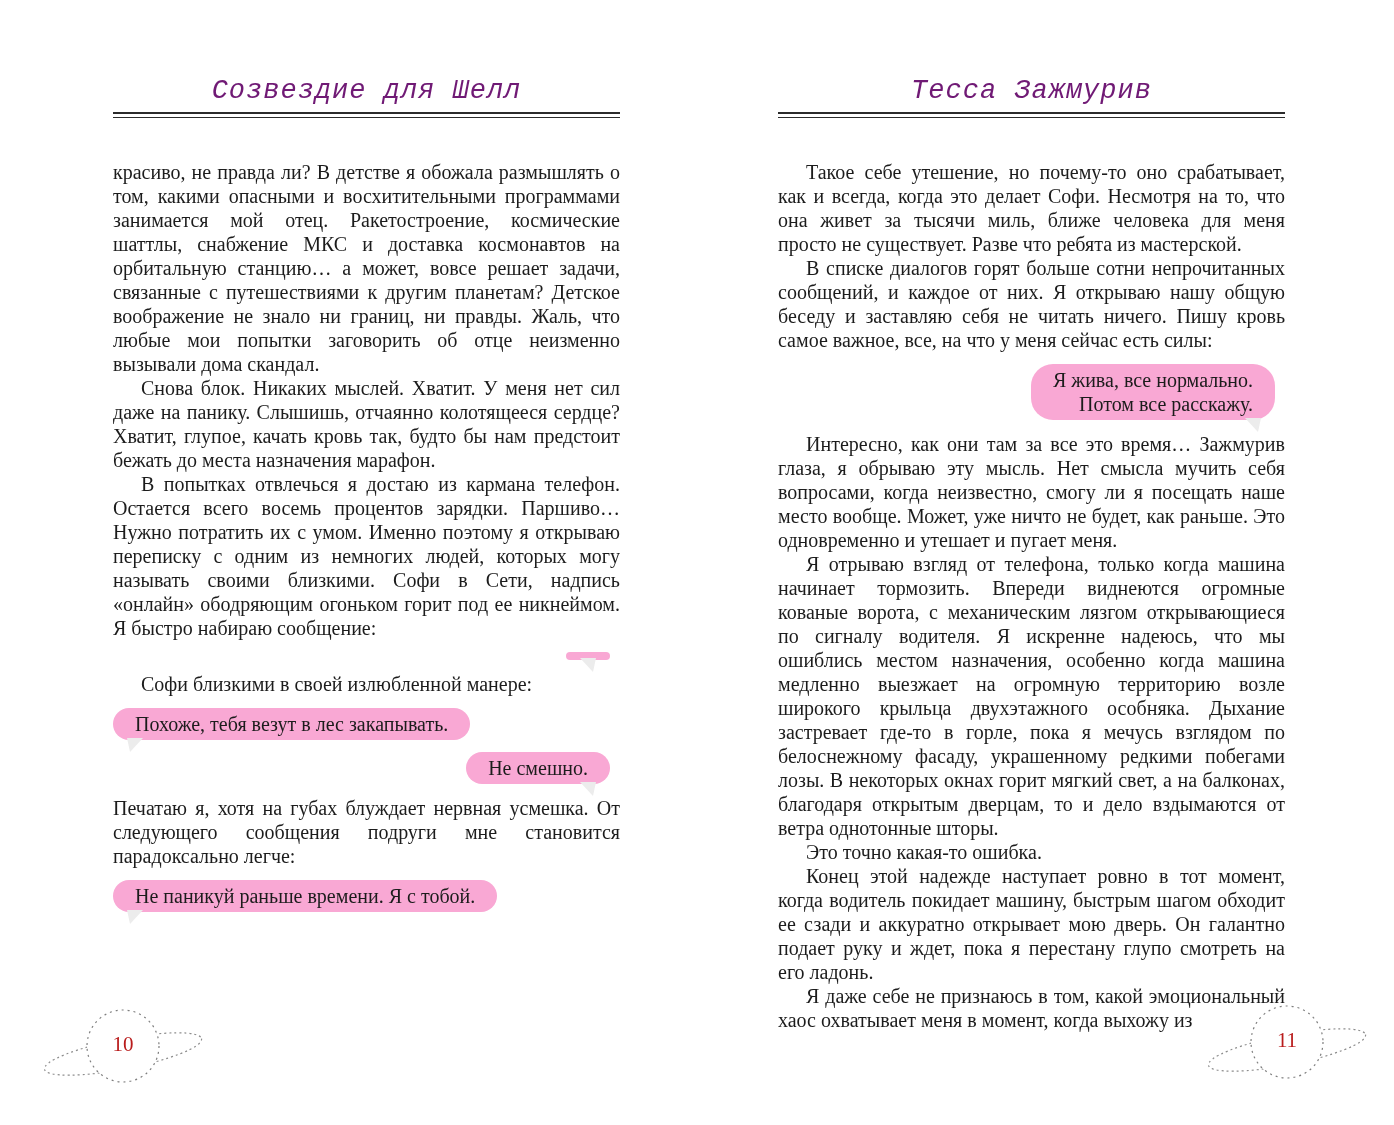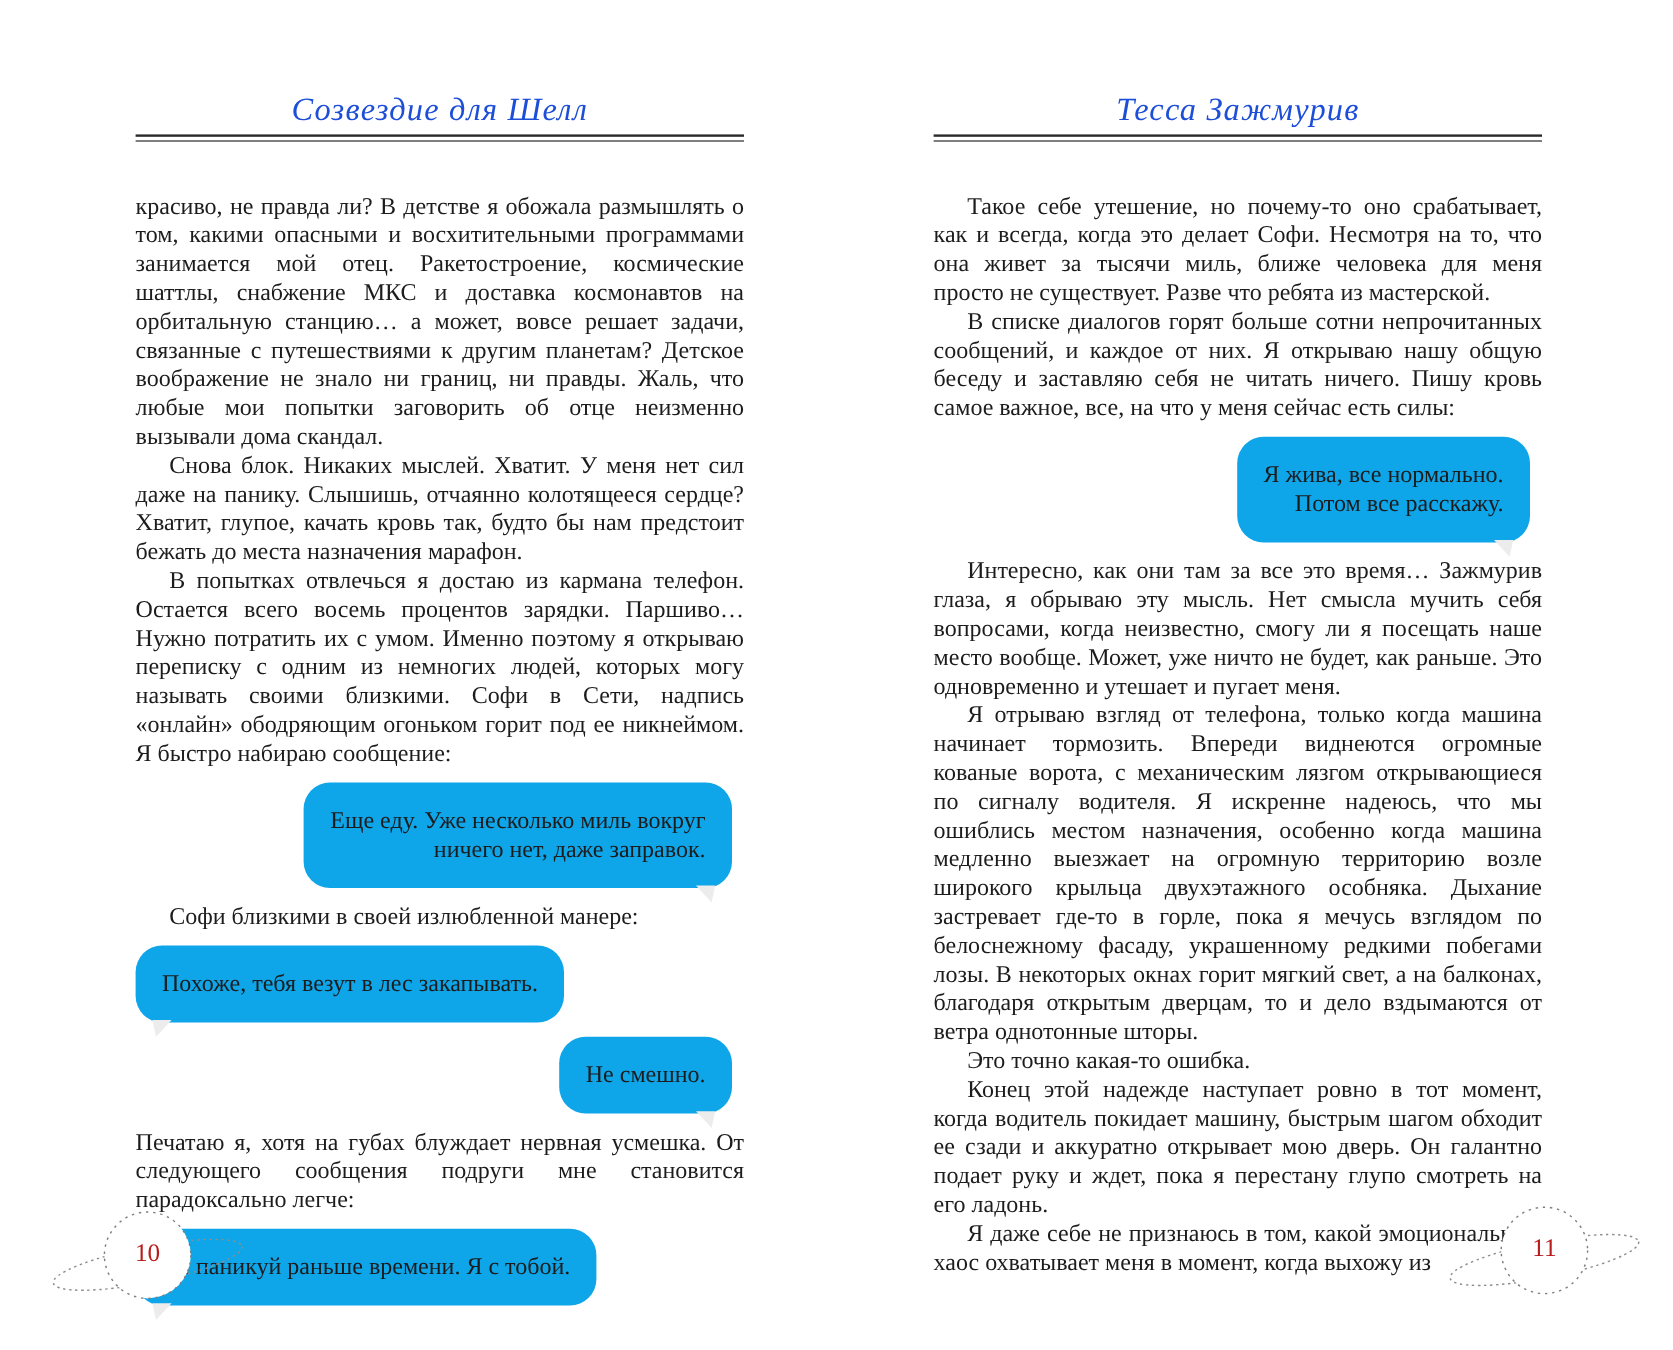--- a/index.html
+++ b/index.html
@@ -9,48 +9,48 @@
     background:#ffffff;
     font-family:"Liberation Serif", serif;
     color:#1c1c1c;
     overflow:hidden;
   }
   .page{position:absolute;top:76px;width:507px;}
   .page-left{left:113px;}
   .page-right{left:778px;}
   .running-head{
     text-align:center;
-    font-family:Liberation Serif, serif;
+    font-family:Liberation Mono, monospace;
     font-style:italic;
     font-size:27px;
     letter-spacing:1px;
     height:36px;
-    color:#1d4ed8;
+    color:#701a75;
   }
   .rule{
     border-top:2px solid #2b2b2b;
     border-bottom:1px solid #2b2b2b;
     height:3px;
   }
   .content{
     margin-top:42px;
     font-size:20px;
     line-height:24px;
     text-align:justify;
   }
   .para{margin:0;}
   .para.indent{text-indent:28px;}
   .bubble-row{display:flex;margin:12px 0;}
   .bubble-row.right{justify-content:flex-end;padding-right:10px;}
   .bubble-row.left{justify-content:flex-start;}
   .bubble{
     position:relative;
-    background:#0ea5e9;
+    background:#f9a8d4;
     border-radius:22px;
-    padding:20px 22px;
+    padding:4px 22px;
     max-width:420px;
   }
   .btext{white-space:pre-line;display:block;}
   .bubble-row.right .btext{text-align:right;}
   .bubble-row.left .btext{text-align:left;}
   .tail{
     position:absolute;bottom:-12px;
     width:0;height:0;border-style:solid;display:block;
   }
   .bubble-row.right .tail{
@@ -81,22 +81,20 @@
 
   <div class="page page-left">
     <div class="running-head">Созвездие для Шелл</div>
     <div class="rule"></div>
     <div class="content">
         <p class="para">красиво, не правда ли? В детстве я обожала размышлять о том, какими опасными и восхитительными программами занимается мой отец. Ракетостроение, космические шаттлы, снабжение МКС и доставка космонавтов на орбитальную станцию… а может, вовсе решает задачи, связанные с путешествиями к другим планетам? Детское воображение не знало ни границ, ни правды. Жаль, что любые мои попытки заговорить об отце неизменно вызывали дома скандал.</p>
         <p class="para indent">Снова блок. Никаких мыслей. Хватит. У меня нет сил даже на панику. Слышишь, отчаянно колотящееся сердце? Хватит, глупое, качать кровь так, будто бы нам предстоит бежать до места назначения марафон.</p>
         <p class="para indent">В попытках отвлечься я достаю из кармана телефон. Остается всего восемь процентов зарядки. Паршиво… Нужно потратить их с умом. Именно поэтому я открываю переписку с одним из немногих людей, которых могу называть своими близкими. Софи в Сети, надпись «онлайн» ободряющим огоньком горит под ее никнеймом. Я быстро набираю сообщение:</p>
         <div class="bubble-row right">
           <div class="bubble">
-            <span class="btext">Еще еду. Уже несколько миль вокруг
-ничего нет, даже заправок.</span>
             <span class="tail"></span>
           </div>
         </div>
         <p class="para indent">Софи близкими в своей излюбленной манере:</p>
         <div class="bubble-row left">
           <div class="bubble">
             <span class="btext">Похоже, тебя везут в лес закапывать.</span>
             <span class="tail"></span>
           </div>
         </div>

